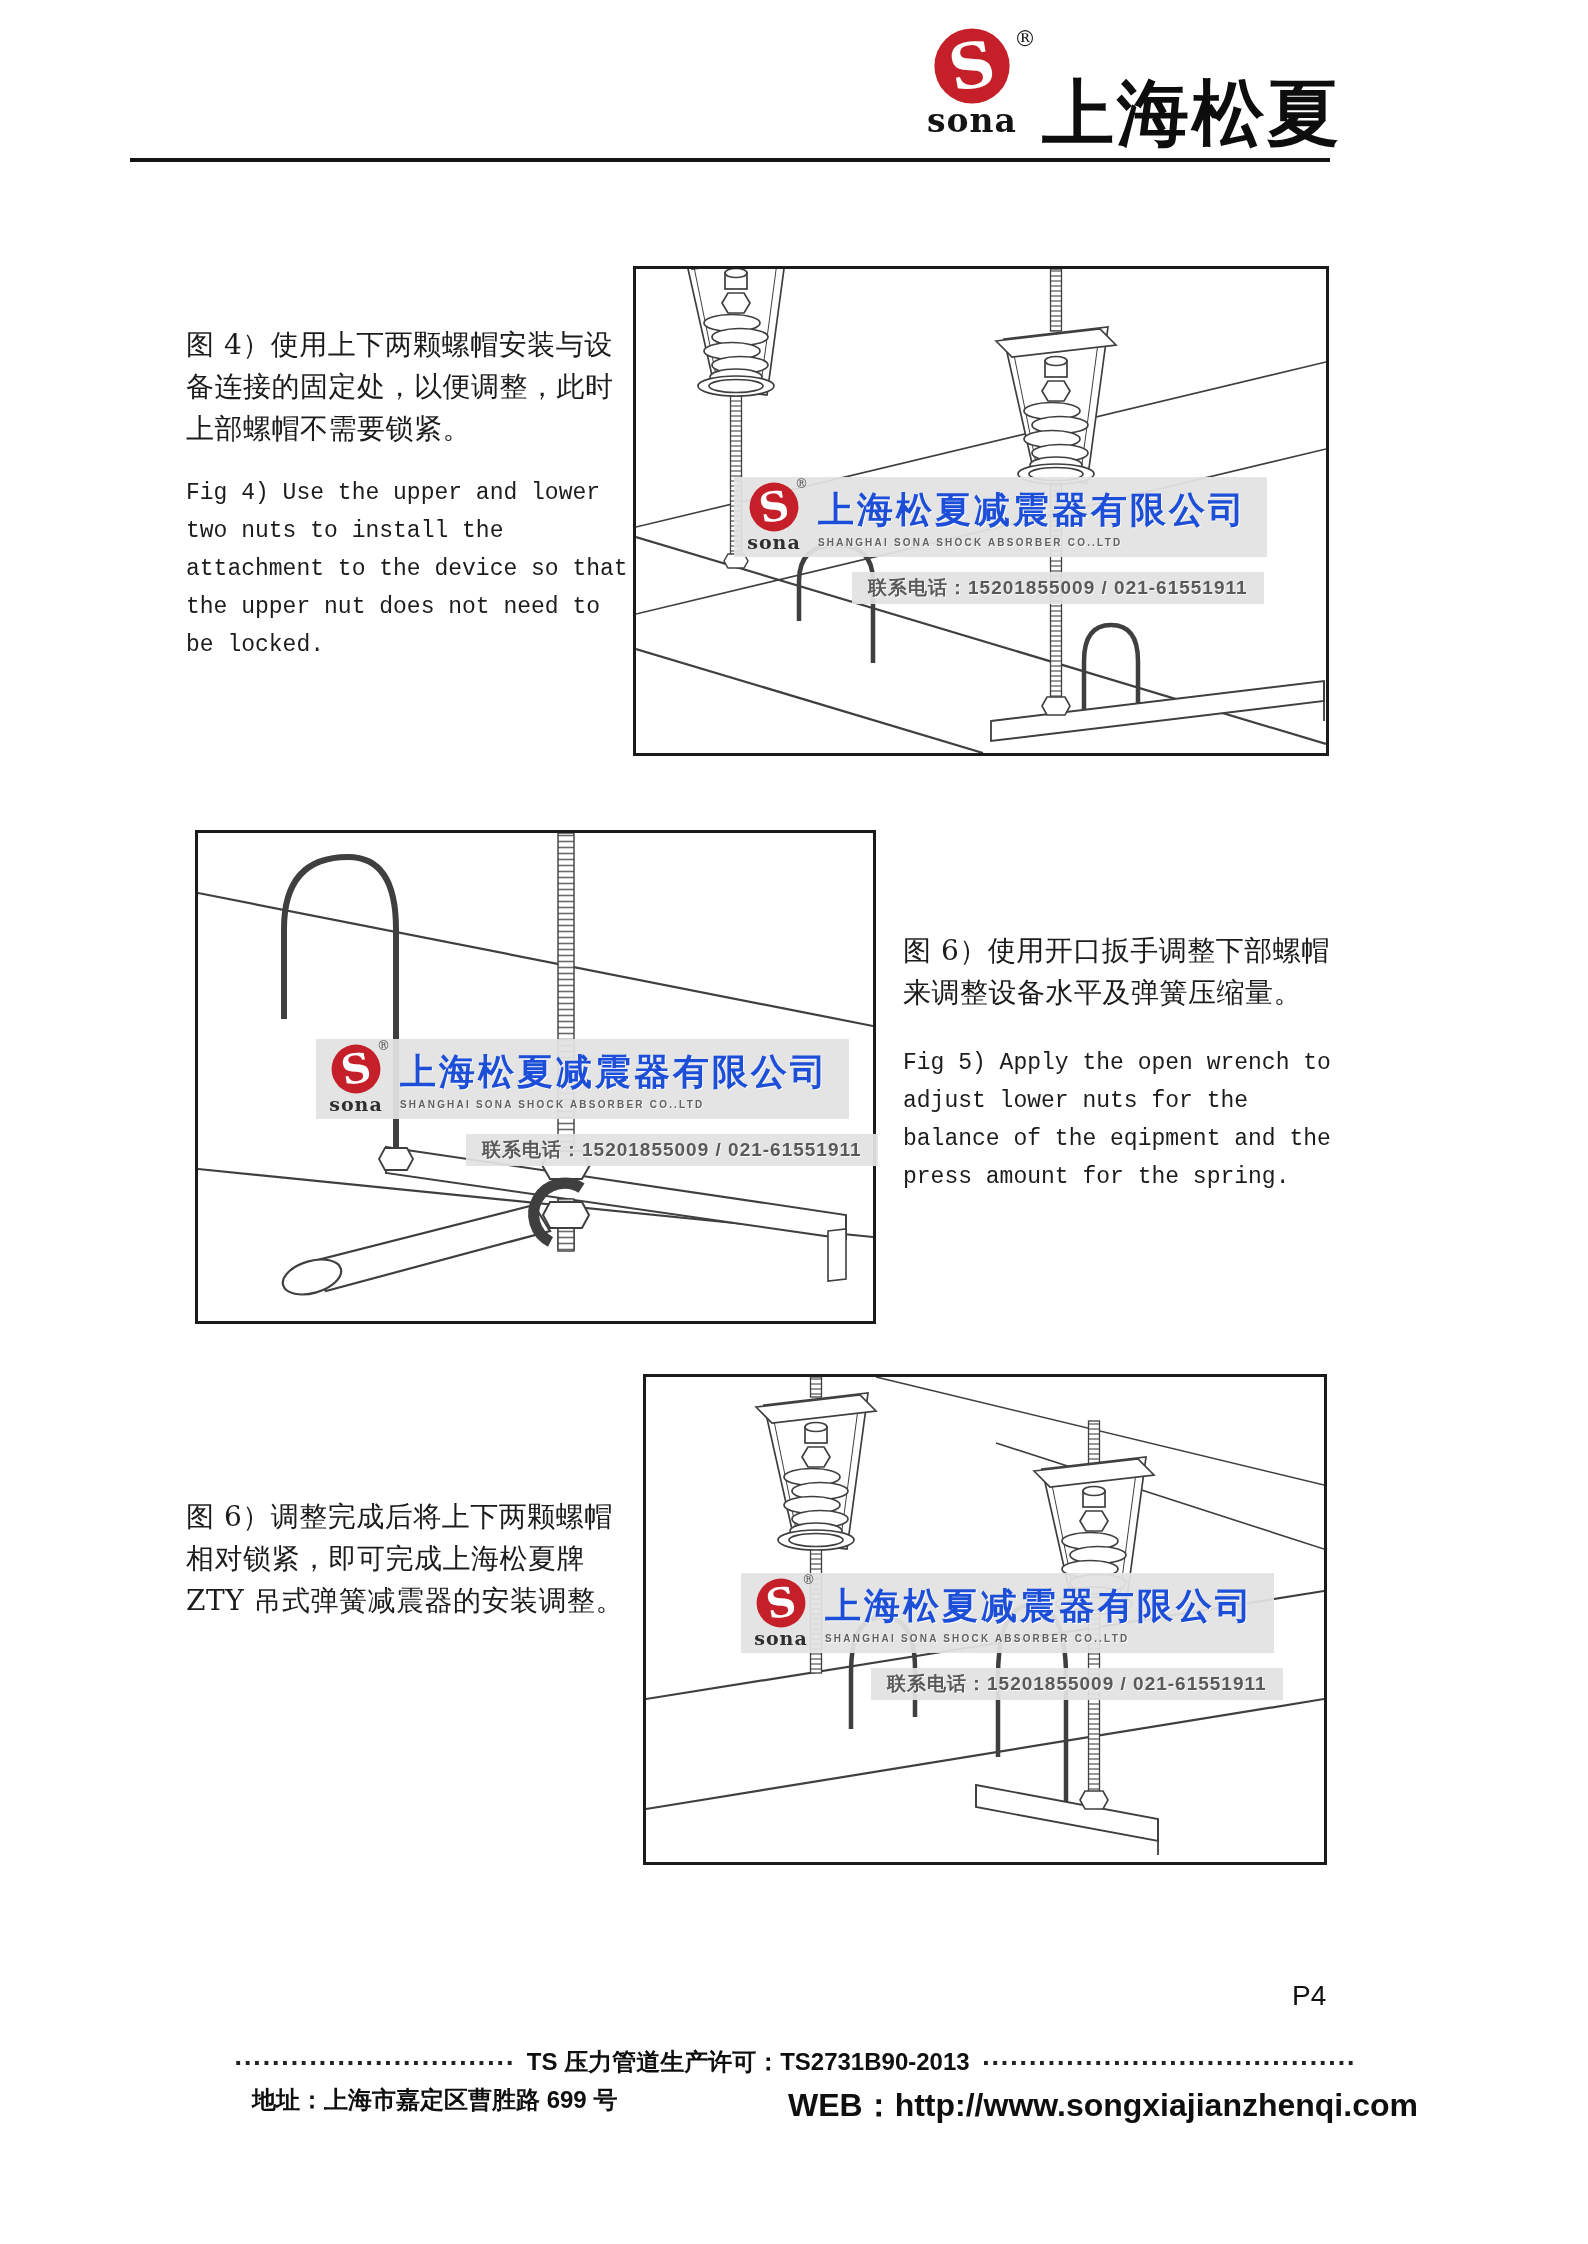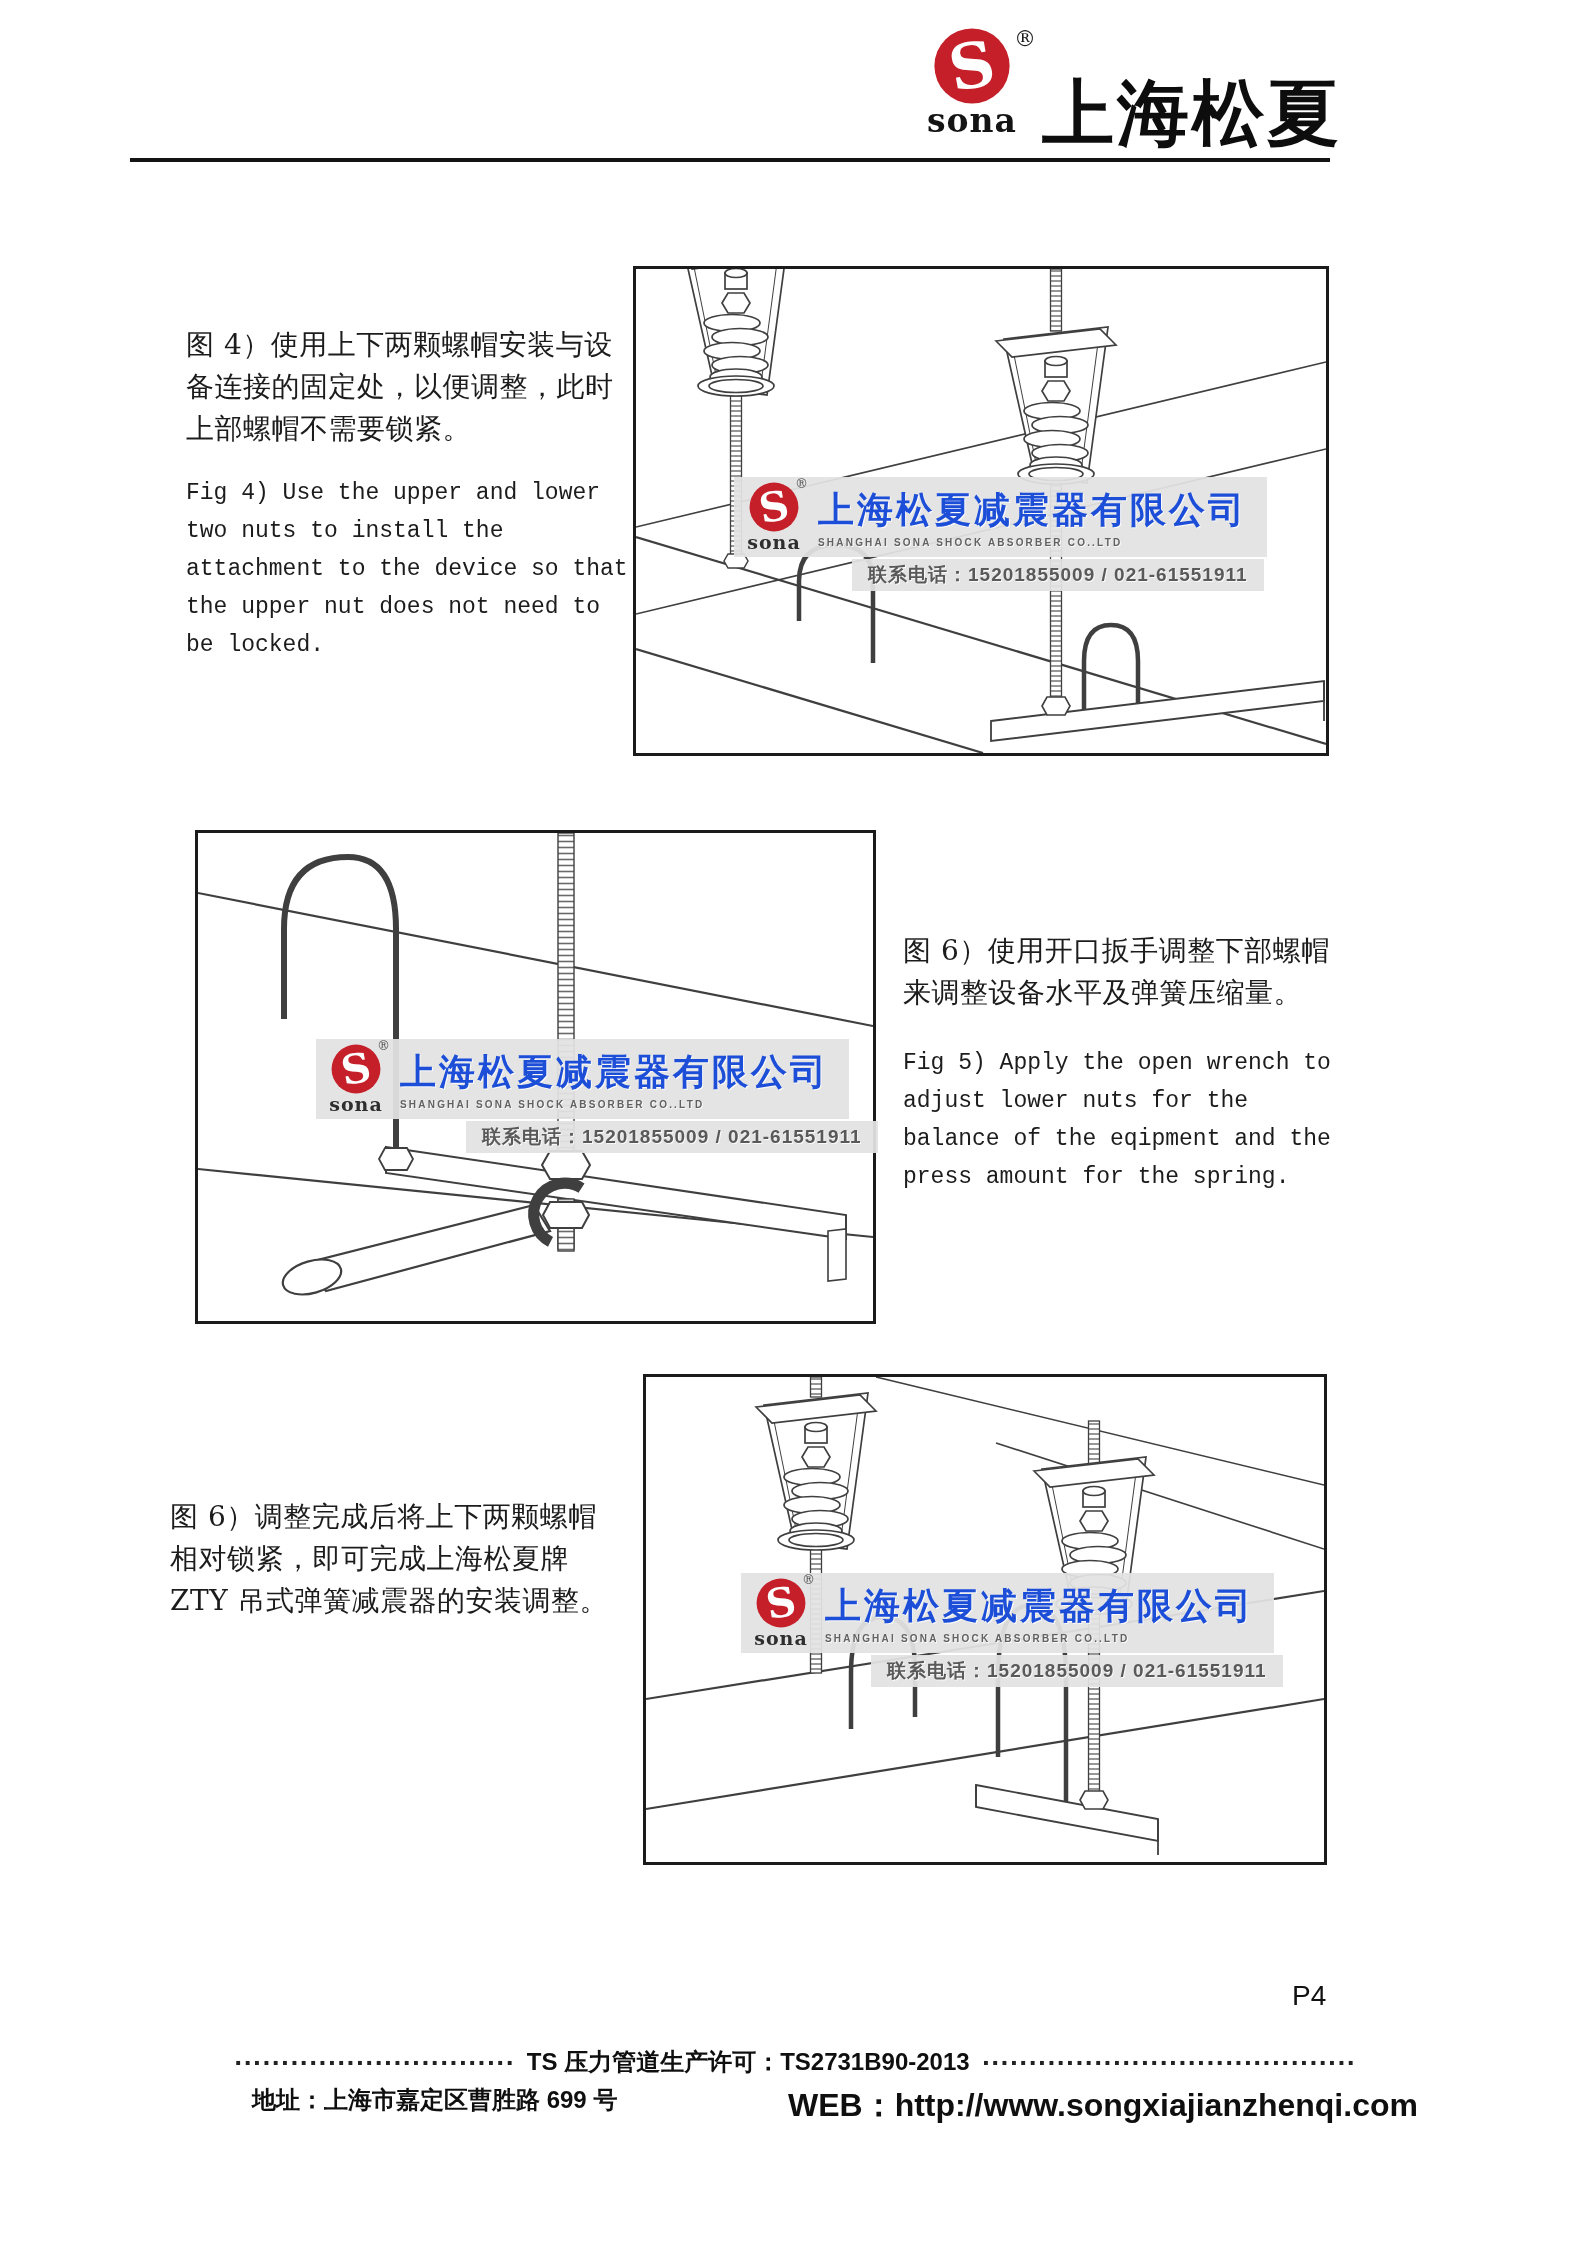--- a/index.html
+++ b/index.html
@@ -36,21 +36,21 @@
   .wm-logo svg { display:block; margin:0 auto; }
   .wm-reg { position:absolute; top:-5px; right:-2px; font-family:"DejaVu Serif",serif;
             font-size:13px; color:#555; }
   .wm-brand { font-family:"DejaVu Serif",serif; font-weight:700; font-size:19px; color:#2e2e2e;
               letter-spacing:1px; margin-top:-2px; }
   .wm-cn { font-weight:700; font-size:36px; color:#1d4ed8; letter-spacing:3px; white-space:nowrap;
            text-shadow:1px 1px 0 rgba(255,255,255,0.85); }
   .wm-en { font-weight:700; font-size:10px; color:#616161; letter-spacing:2.2px; margin-top:2px;
            white-space:nowrap; text-shadow:1px 1px 0 rgba(255,255,255,0.85); }
   .wm-phone { width:max-content; background:rgba(226,226,226,0.94); font-weight:700; font-size:19px;
-              color:#595959; letter-spacing:1px; padding:3px 16px; margin-top:2px; white-space:nowrap;
+              color:#595959; letter-spacing:1px; padding:3px 16px; margin-top:15px; white-space:nowrap;
               text-shadow:1px 1px 0 rgba(255,255,255,0.8); }
 
   
   .page-number { position:absolute; left:1292px; top:1980px; font-size:28px; color:#111; }
   .footer-cert-row { position:absolute; left:130px; top:2046px; width:1330px;
                      display:flex; align-items:center; justify-content:center; gap:12px; }
   .leader { font-family:"DejaVu Sans",sans-serif; font-size:22px; font-weight:700;
             letter-spacing:1px; color:#222; white-space:nowrap; }
   .cert-text { font-size:24px; font-weight:600; color:#0f0f0f; white-space:nowrap; }
   .footer-address { position:absolute; left:252px; top:2084px; font-size:24px; font-weight:600; color:#0f0f0f; }
@@ -203,21 +203,21 @@
     <div>图 6）使用开口扳手调整下部螺帽</div>
     <div>来调整设备水平及弹簧压缩量。</div>
   </div>
   <div class="en-block" style="left:903px; top:1044px; width:470px;">
     <div>Fig 5) Apply the open wrench to</div>
     <div>adjust lower nuts for the</div>
     <div>balance of the eqipment and the</div>
     <div>press amount for the spring.</div>
   </div>
 
-  <div class="cn-block" style="left:170px; top:1496px; width:470px;">
+  <div class="cn-block" style="left:186px; top:1496px; width:470px;">
     <div>图 6）调整完成后将上下两颗螺帽</div>
     <div>相对锁紧，即可完成上海松夏牌</div>
     <div>ZTY 吊式弹簧减震器的安装调整。</div>
   </div>
 
   <div class="figure" style="left:643px; top:1374px; width:684px; height:491px;">
     <svg class="art" width="678" height="485" viewBox="0 0 678 485">
       <defs>
         <pattern id="thB" width="11" height="5" patternUnits="userSpaceOnUse">
           <rect width="11" height="5" fill="#fff"></rect>

